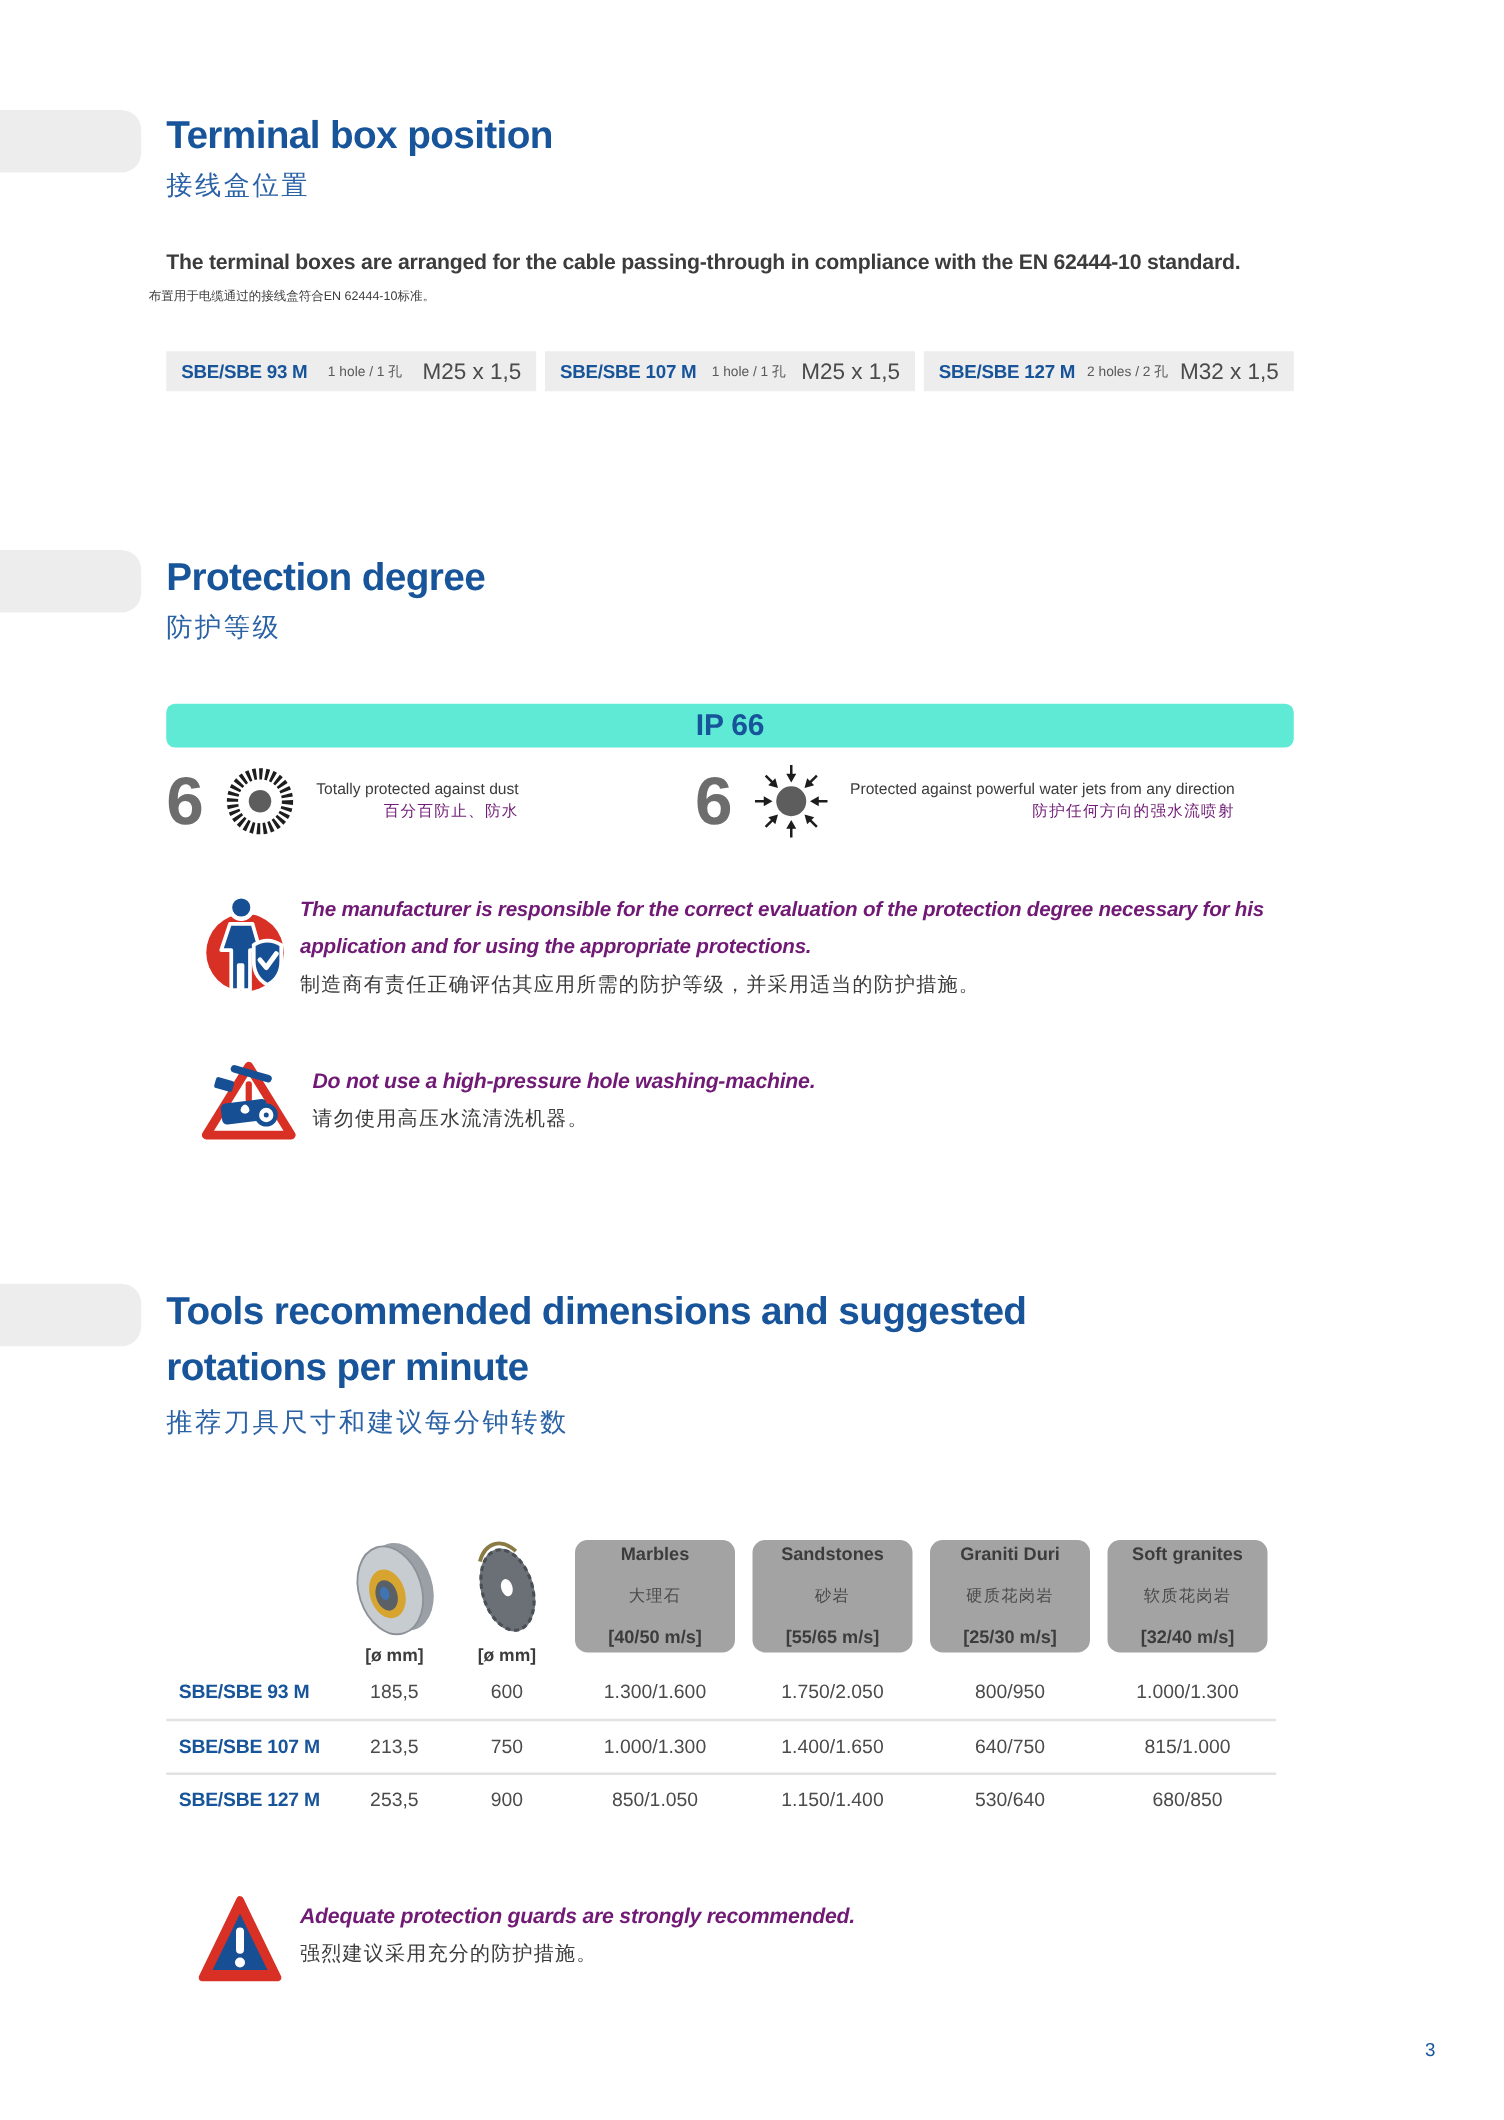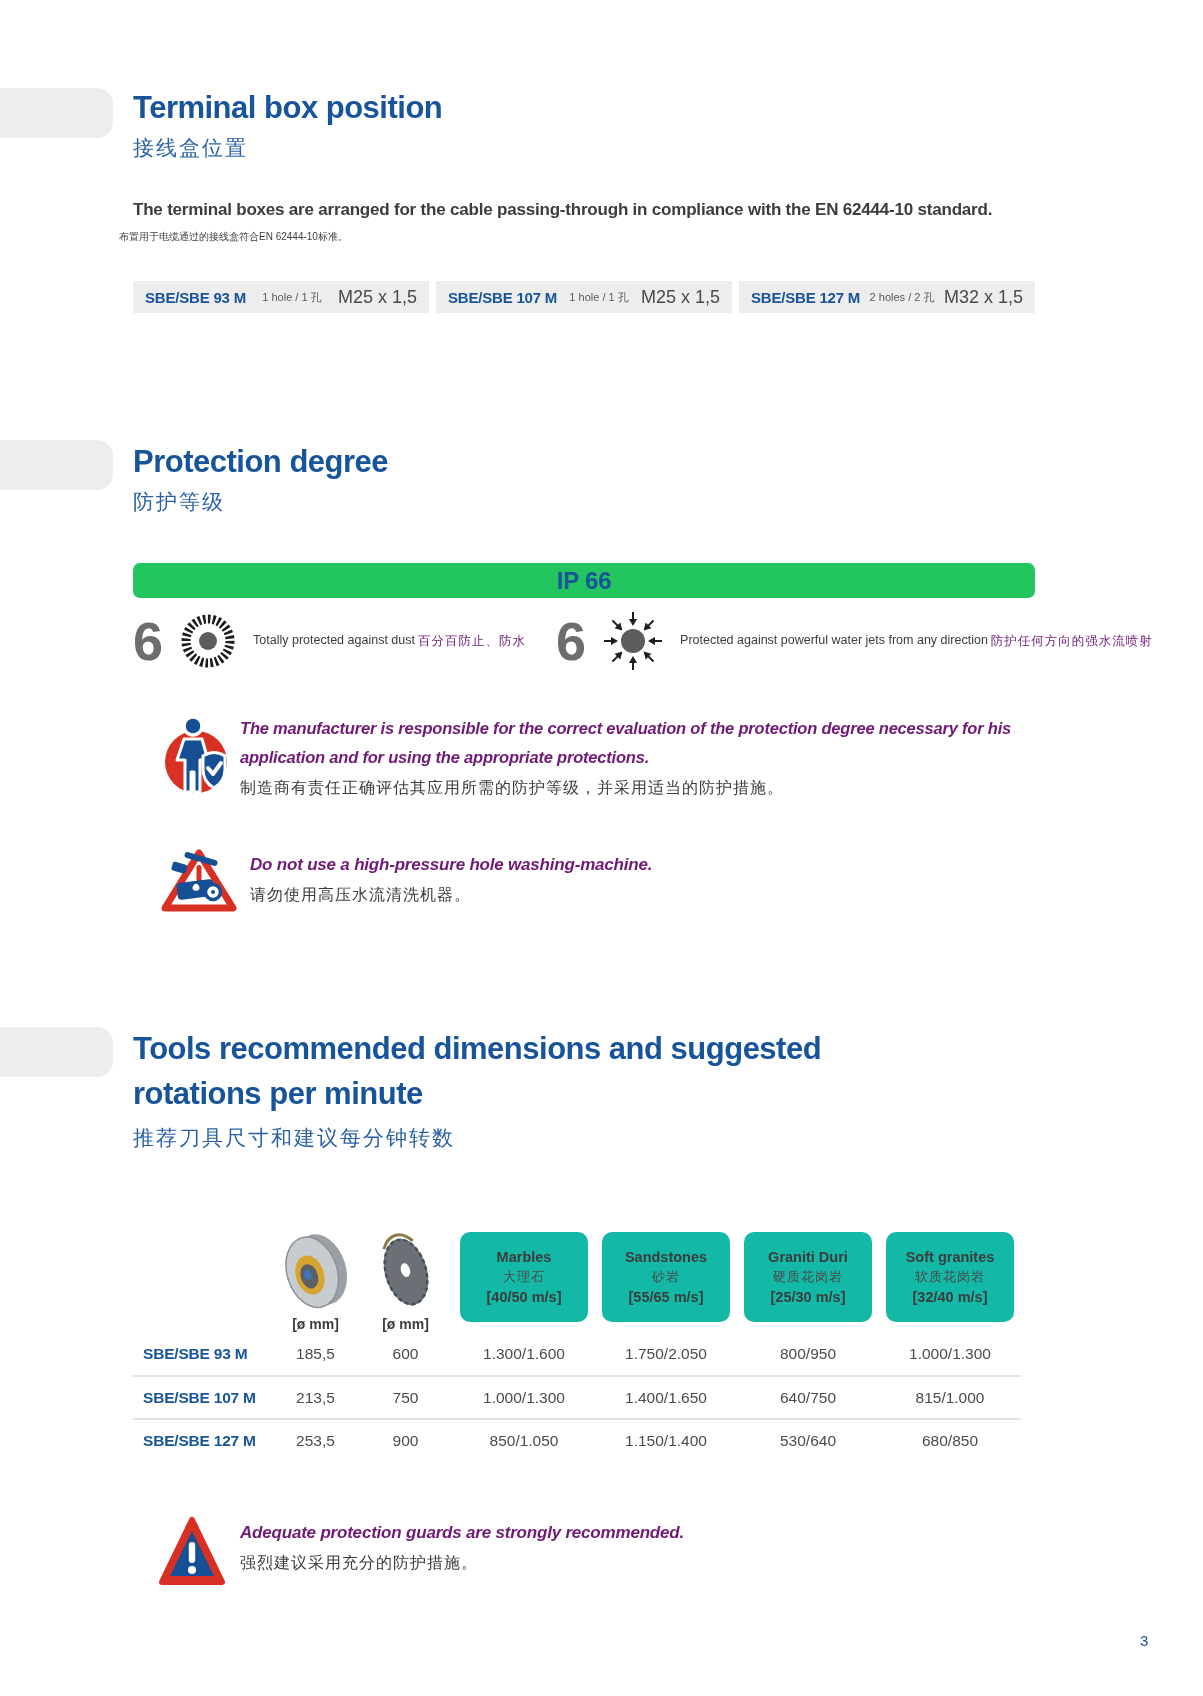--- a/index.html
+++ b/index.html
@@ -17,44 +17,44 @@
   .body-zh { position:absolute; left:119px; color:#3c3c3c; font-size:10px; }
 
   
   .tb-strip { position:absolute; left:133px; top:281px; width:902px; height:32px; display:flex; gap:7px; }
   .tb-box { flex:1; background:#ededed; display:flex; align-items:center; justify-content:space-between; padding:0 12px; }
   .tb-model { color:#17549a; font-weight:bold; font-size:15px; letter-spacing:-0.2px; }
   .tb-holes { color:#5a5a5a; font-size:11px; }
   .tb-thread { color:#4a4a4a; font-size:18px; }
 
   
-  .ip-banner { position:absolute; left:133px; top:563px; width:902px; height:35px; background:#22c55e; border-radius:7px; display:flex; align-items:center; justify-content:center; }
+  .ip-banner { position:absolute; left:133px; top:563px; width:902px; height:35px; background:#5eead4; border-radius:7px; display:flex; align-items:center; justify-content:center; }
   .ip-label { color:#17549a; font-weight:bold; font-size:24px; letter-spacing:-0.2px; }
 
   
   .rating { position:absolute; top:608px; display:flex; align-items:center; gap:16px; height:66px; }
   .rating.r1 { left:133px; } .rating.r2 { left:556px; }
   .rating-digit { color:#6d6d6d; font-weight:bold; font-size:54px; line-height:60px; }
-  .rating-text { display:flex; flex-direction:row; gap:3px; }
+  .rating-text { display:flex; flex-direction:column; gap:3px;align-items:flex-end; }
   .rating-en { color:#3c3c3c; font-size:12.5px; }
   .rating-zh { color:#701a75; font-size:12.5px; letter-spacing:1px; }
 
   
   .note-icon { position:absolute; }
   .note-text { position:absolute; left:240px; width:800px; }
   .note-en { color:#701a75; font-weight:bold; font-size:16.5px; line-height:29px; letter-spacing:-0.2px;font-style:italic; }
   .note-zh { color:#3c3c3c; font-size:16px; margin-top:6px; letter-spacing:1px; }
 
   
   .tools-table { position:absolute; left:133px; top:1218px; width:888px; }
   .t-grid { display:grid; grid-template-columns:140px 85px 95px 142px 142px 142px 142px; align-items:center; }
   .t-header { height:114px; align-items:end; }
   .hdr-cell { display:flex; flex-direction:column; align-items:center; justify-content:flex-end; height:114px; }
   .dia-label { color:#3c3c3c; font-weight:bold; font-size:14px; margin-top:2px; }
-  .mat-box { width:128px; height:90px; margin:0 auto 10px auto; background:#14b8a6; border-radius:10px; display:flex; flex-direction:column; align-items:center; justify-content:center; gap:3px; }
+  .mat-box { width:128px; height:90px; margin:0 auto 10px auto; background:#a3a3a3; border-radius:10px; display:flex; flex-direction:column; align-items:center; justify-content:center; gap:16px; }
   .mat-en { color:#3c3c3c; font-weight:bold; font-size:14.5px; }
   .mat-zh { color:#4a4a4a; font-size:13px; letter-spacing:1px; }
   .mat-speed { color:#3c3c3c; font-weight:bold; font-size:14.5px; }
   .t-row { height:43px; }
   .t-row + .t-row { border-top:2px solid #e2e2e2; }
   .cell-model { color:#17549a; font-weight:bold; font-size:15.5px; padding-left:10px; letter-spacing:-0.2px; }
   .cell-num { color:#4b4b4b; font-size:15.5px; text-align:center; }
 
   .page-num { position:absolute; left:1140px; top:1632px; color:#17549a; font-size:15px; }
 

